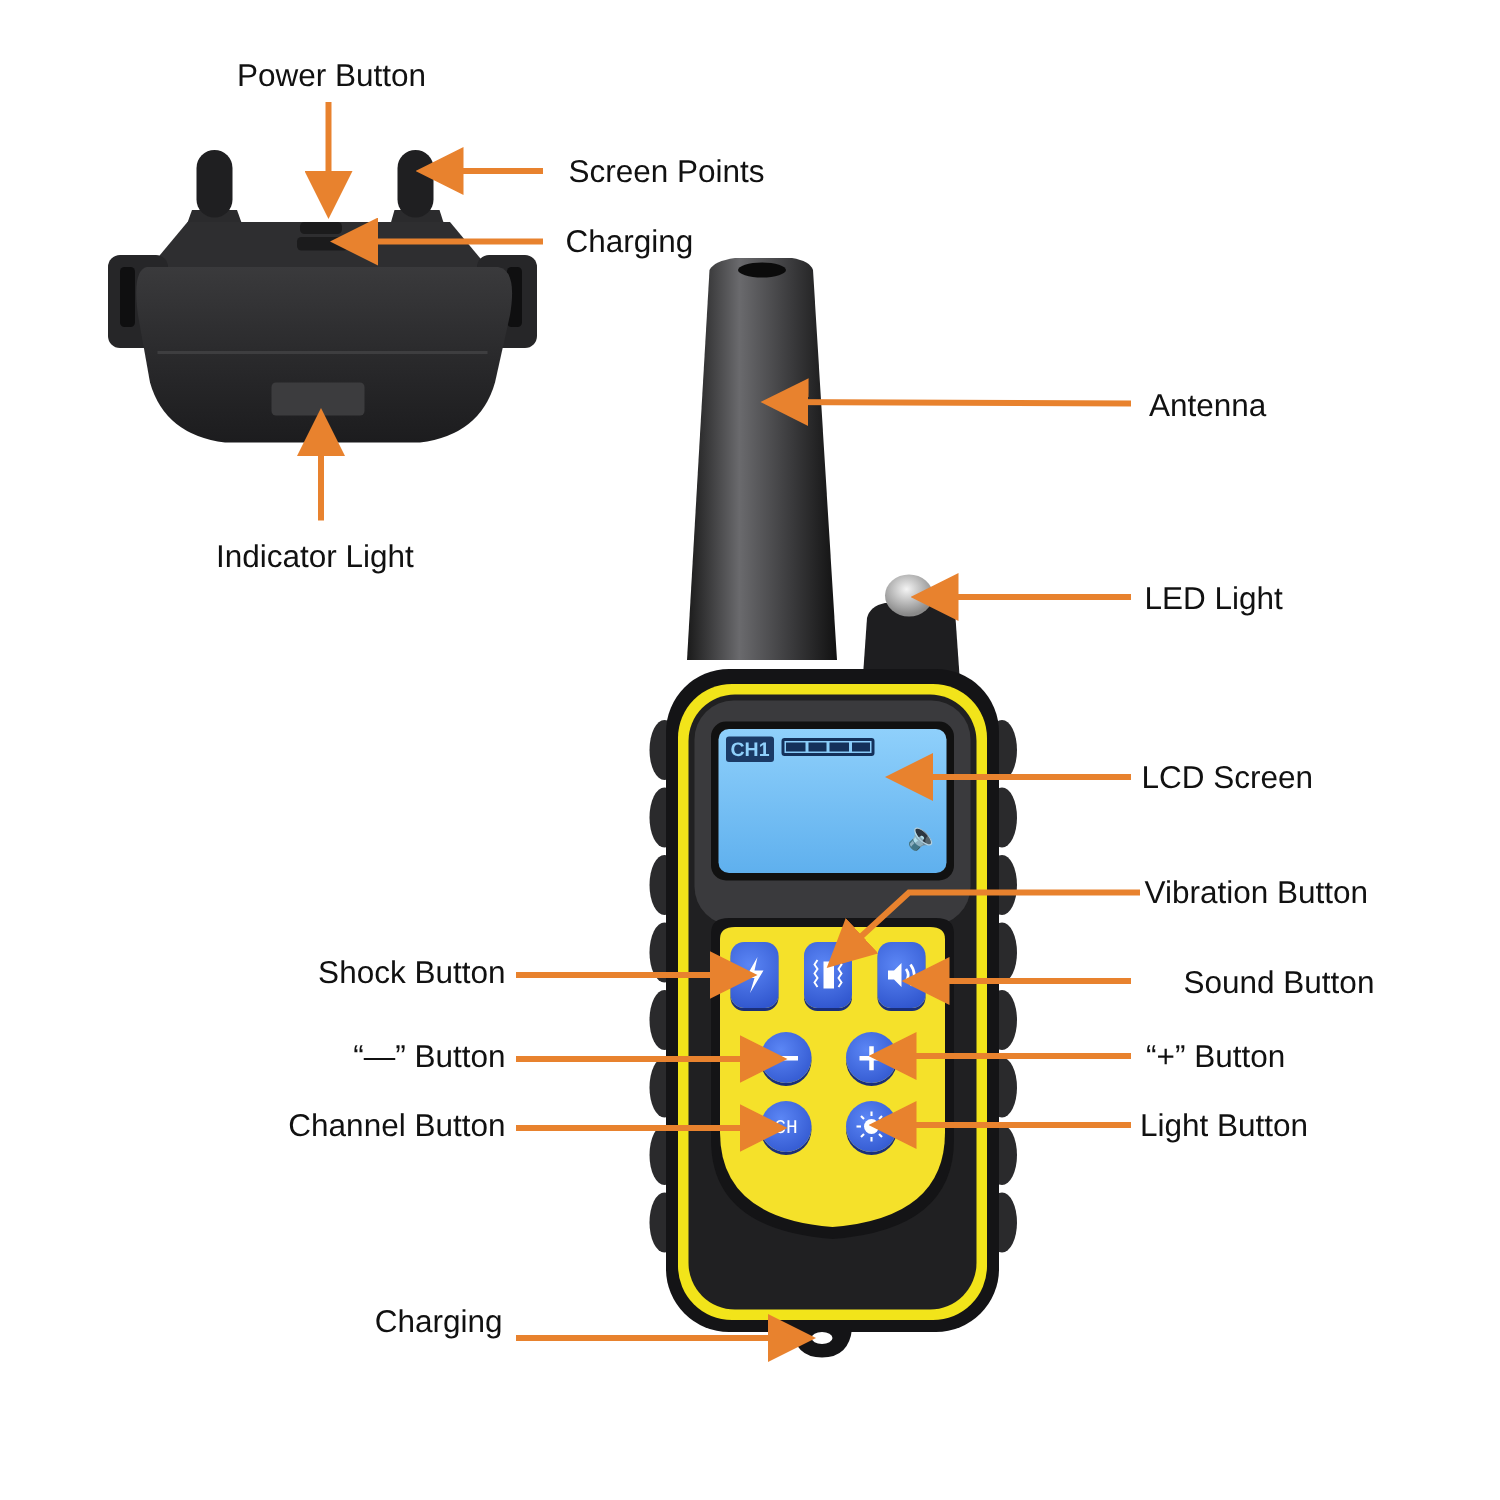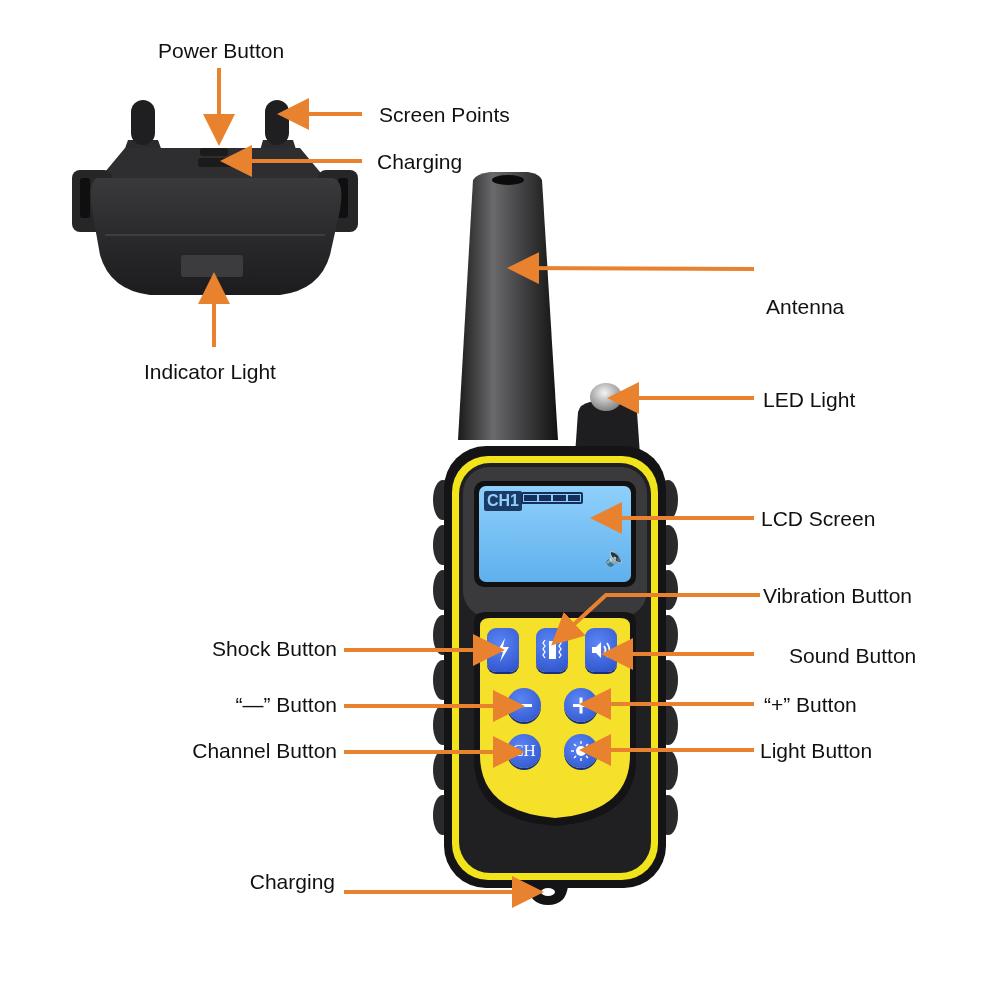--- a/index.html
+++ b/index.html
@@ -108,21 +108,21 @@
 
     <path d="M474,622 Q474,612 486,612 L624,612 Q636,612 636,622 L636,760 Q636,820 555,826 Q474,820 474,760 Z" fill="#141416"></path>
     <path d="M480,626 Q480,618 490,618 L620,618 Q630,618 630,626 L630,755 Q630,812 555,818 Q480,812 480,755 Z" fill="#f5e12a"></path>
 
     <path d="M528,886 Q530,905 548,905 Q566,905 568,886 Z" fill="#141416"></path>
     <ellipse cx="548" cy="892" rx="7" ry="4" fill="#fff"></ellipse>
   </g>
 </svg>
 
 <div style="position:absolute;left:479px;top:486px;width:152px;height:96px;">
-  <span style="position:absolute;left:5px;top:5px;font-family:'Liberation Sans',sans-serif;font-size:16px;font-weight:bold;color:#8fd0fb;background:#1b3a66;padding:1px 3px;border-radius:2px;">CH1</span>
+  <span style="position:absolute;left:5px;top:5px;font-family:'Liberation Sans',sans-serif;font-size:13px;font-weight:bold;color:#8fd0fb;background:#1b3a66;padding:1px 3px;border-radius:2px;">CH1</span>
   <div style="position:absolute;left:42px;top:6px;width:62px;height:12px;border:2px solid #14305a;border-radius:2px;display:flex;gap:2px;padding:1px;box-sizing:border-box;">
     <span style="flex:1;background:#14305a;"></span>
       <span style="flex:1;background:#14305a;"></span>
       <span style="flex:1;background:#14305a;"></span>
       <span style="flex:1;background:#14305a;"></span>
   </div>
   <span style="position:absolute;left:126px;top:60px;font-size:18px;color:#14305a;">🔈</span>
 </div>
 
 <div style="position:absolute;left:487px;top:628px;width:32px;height:44px;border-radius:9px;background:radial-gradient(circle at 40% 35%,#5b86f5,#2a4fc8);box-shadow:0 2px 0 #1a2f7a;display:flex;align-items:center;justify-content:center;">
@@ -149,21 +149,21 @@
       <rect x="2" y="9" width="16" height="3" fill="#fff"></rect>
     </svg>
 </div>
 <div style="position:absolute;left:564px;top:688px;width:34px;height:34px;border-radius:50%;background:radial-gradient(circle at 40% 35%,#5b86f5,#2a4fc8);box-shadow:0 2px 0 #1a2f7a;display:flex;align-items:center;justify-content:center;">
   <svg width="20" height="20" viewBox="0 0 20 20">
       <rect x="2" y="9" width="16" height="3" fill="#fff"></rect>
       <rect x="8.5" y="2.5" width="3" height="16" fill="#fff"></rect>
     </svg>
 </div>
 <div style="position:absolute;left:507px;top:734px;width:34px;height:34px;border-radius:50%;background:radial-gradient(circle at 40% 35%,#5b86f5,#2a4fc8);box-shadow:0 2px 0 #1a2f7a;display:flex;align-items:center;justify-content:center;">
-  <span style="color:#fff;font-size:17px;font-family:Liberation Serif, serif;">CH</span>
+  <span style="color:#fff;font-size:13px;font-family:Liberation Mono, monospace;">CH</span>
 </div>
 <div style="position:absolute;left:564px;top:734px;width:34px;height:34px;border-radius:50%;background:radial-gradient(circle at 40% 35%,#5b86f5,#2a4fc8);box-shadow:0 2px 0 #1a2f7a;display:flex;align-items:center;justify-content:center;">
   <svg width="22" height="22" viewBox="0 0 22 22">
     <circle cx="11" cy="11" r="5" fill="#fff"></circle>
     <g stroke="#fff" stroke-width="1.4">
       <line x1="11" y1="1" x2="11" y2="4"></line>
         <line x1="11" y1="18" x2="11" y2="21"></line>
       <line x1="1" y1="11" x2="4" y2="11"></line>
         <line x1="18" y1="11" x2="21" y2="11"></line>
       <line x1="4" y1="4" x2="6" y2="6"></line>
@@ -191,21 +191,21 @@
   <line x1="344" y1="706" x2="517" y2="706" stroke="#e8822e" stroke-width="4" marker-end="url(#arrow2)"></line>
   <line x1="344" y1="752" x2="517" y2="752" stroke="#e8822e" stroke-width="4" marker-end="url(#arrow2)"></line>
   <line x1="344" y1="892" x2="536" y2="892" stroke="#e8822e" stroke-width="4" marker-end="url(#arrow2)"></line>
 </svg>
 
 <span class="label" style="left:158px;top:40px;">Power Button</span>
 <span class="label" style="left:379px;top:104px;">Screen Points</span>
 <span class="label" style="left:377px;top:151px;">Charging</span>
 <span class="label" style="left:144px;top:361px;">Indicator Light</span>
 
-<span class="label" style="left:766px;top:260px;margin-top:36px;">Antenna</span>
+<span class="label" style="left:766px;top:260px;">Antenna</span>
 <span class="label" style="left:763px;top:389px;">LED Light</span>
 <span class="label" style="left:761px;top:508px;">LCD Screen</span>
 <span class="label" style="left:763px;top:585px;">Vibration Button</span>
 <span class="label" style="left:789px;top:645px;">Sound Button</span>
 <span class="label" style="left:764px;top:694px;text-align:right;">“+” Button</span>
 <span class="label" style="left:760px;top:740px;">Light Button</span>
 
 <span class="label right" style="right:663px;top:638px;">Shock Button</span>
 <span class="label right" style="right:663px;top:694px;">“—” Button</span>
 <span class="label right" style="right:663px;top:740px;">Channel Button</span>

